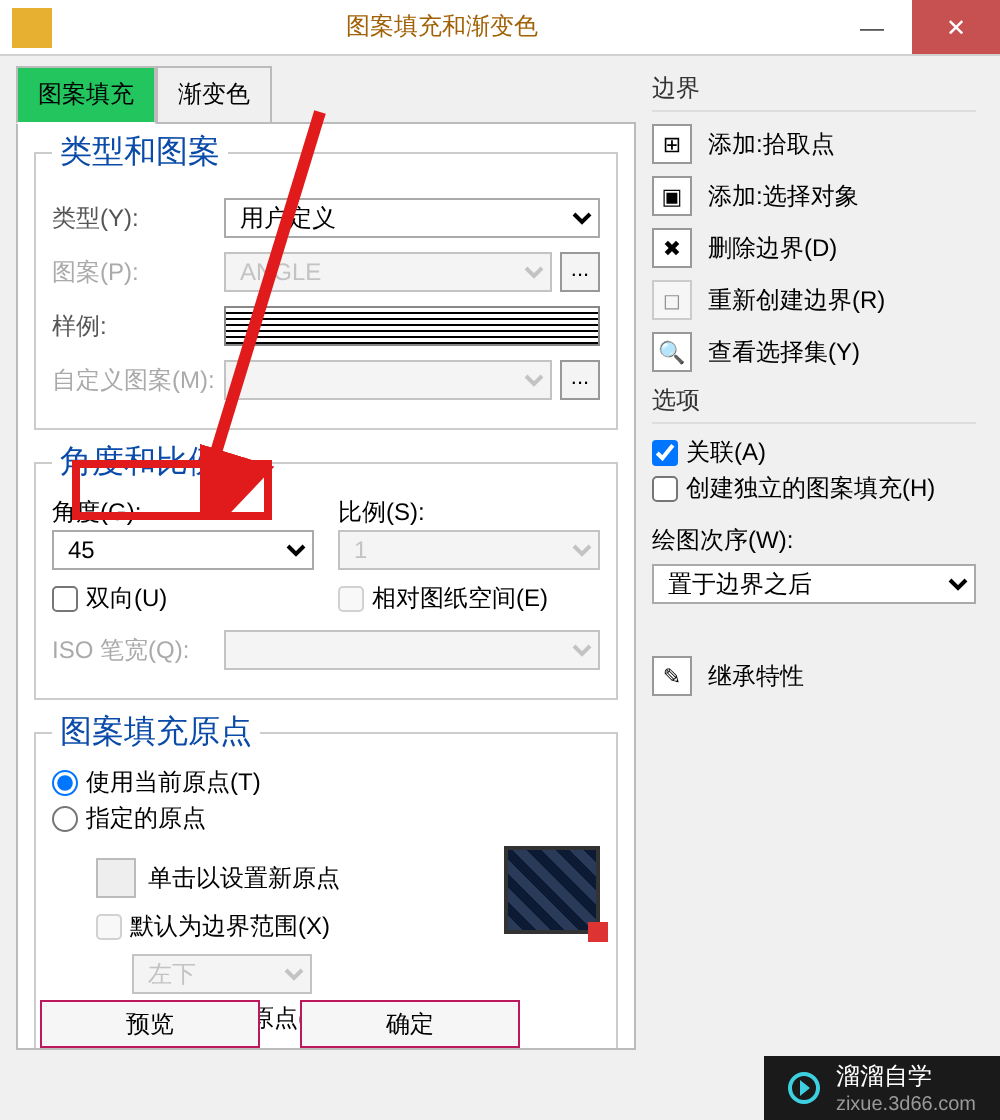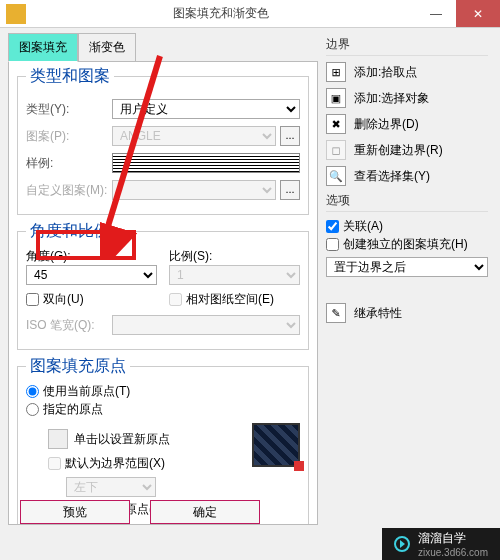--- a/index.html
+++ b/index.html
@@ -1,28 +1,28 @@
 <!DOCTYPE html>
 <html><head>
 <meta charset="utf-8">
 <style>
 * { box-sizing: border-box; margin: 0; padding: 0; font-family: "Microsoft YaHei", sans-serif; font-size: 12px; }
 body { background: #f0f0f0; width: 500px; height: 560px; position: relative; overflow: hidden; }
 .titlebar { height: 28px; background: #fff; display: flex; align-items: center; position: relative; border-bottom: 1px solid #d0d0d0; }
-.titlebar .title { flex: 1; text-align: center; color: #404040; }
+.titlebar .title { flex: 1; text-align: center; color: #a16207; }
 .titlebar .icon { width: 20px; height: 20px; margin-left: 6px; background: #e8b030; }
 .titlebar .btns { display: flex; height: 100%; }
 .titlebar .btn { width: 40px; display: flex; align-items: center; justify-content: center; color: #444; }
 .titlebar .btn.close { background: #c75050; color: #fff; width: 44px; }
 .content { display: flex; padding: 4px 8px 0 8px; height: 500px; }
 .left { width: 310px; }
 .right { width: 170px; padding-left: 8px; }
 .tabs { display: flex; position: relative; top: 1px; z-index: 2; }
 .tab { padding: 5px 10px; border: 1px solid #bbb; background: #f0f0f0; }
-.tab.active { background: #5eead4; border-bottom-color: #fff; font-family: Liberation Serif, serif; }
+.tab.active { background: #22c55e; border-bottom-color: #fff; font-family: Liberation Serif, serif; }
 .panel { border: 1px solid #bbb; background: #fff; padding: 4px 8px 8px 8px; height: 464px; overflow: hidden; }
 fieldset { border: 1px solid #ccc; padding: 6px 8px 8px 8px; margin-bottom: 6px; }
 legend { padding: 0 4px; color: #0a4aa8; font-size: 16px; }
 .row { display: flex; align-items: center; margin: 5px 0; min-height: 22px; }
 .row label { width: 86px; color: #555; }
 .row label.dim { color: #aaa; }
 .row .field { flex: 1; }
 select, input[type=text] { width: 100%; height: 20px; border: 1px solid #aaa; background: #fff; padding: 0 3px; }
 select:disabled, input:disabled { background: #f0f0f0; color: #aaa; }
 .hatch { width: 100%; height: 20px; border: 1px solid #888; background: repeating-linear-gradient(0deg, #000 0 1px, #fff 1px 3px); }
@@ -173,20 +173,21 @@
 
     <h4>选项</h4>
     <div class="chk">
         <input type="checkbox" checked="" style="">
         <span>关联(A)</span>
       </div><br>
     <div class="chk">
         <input type="checkbox" style="">
         <span>创建独立的图案填充(H)</span>
       </div>
+    <div style="margin-top:8px">绘图次序(W):</div>
     <select style="margin-top:3px"><option>置于边界之后</option></select>
 
     <div class="ritem" style="margin-top:26px">
         <div class="ricon">✎</div>
         <span>继承特性</span>
       </div>
   </div>
 </div>
 
 <div class="redbox"></div>

